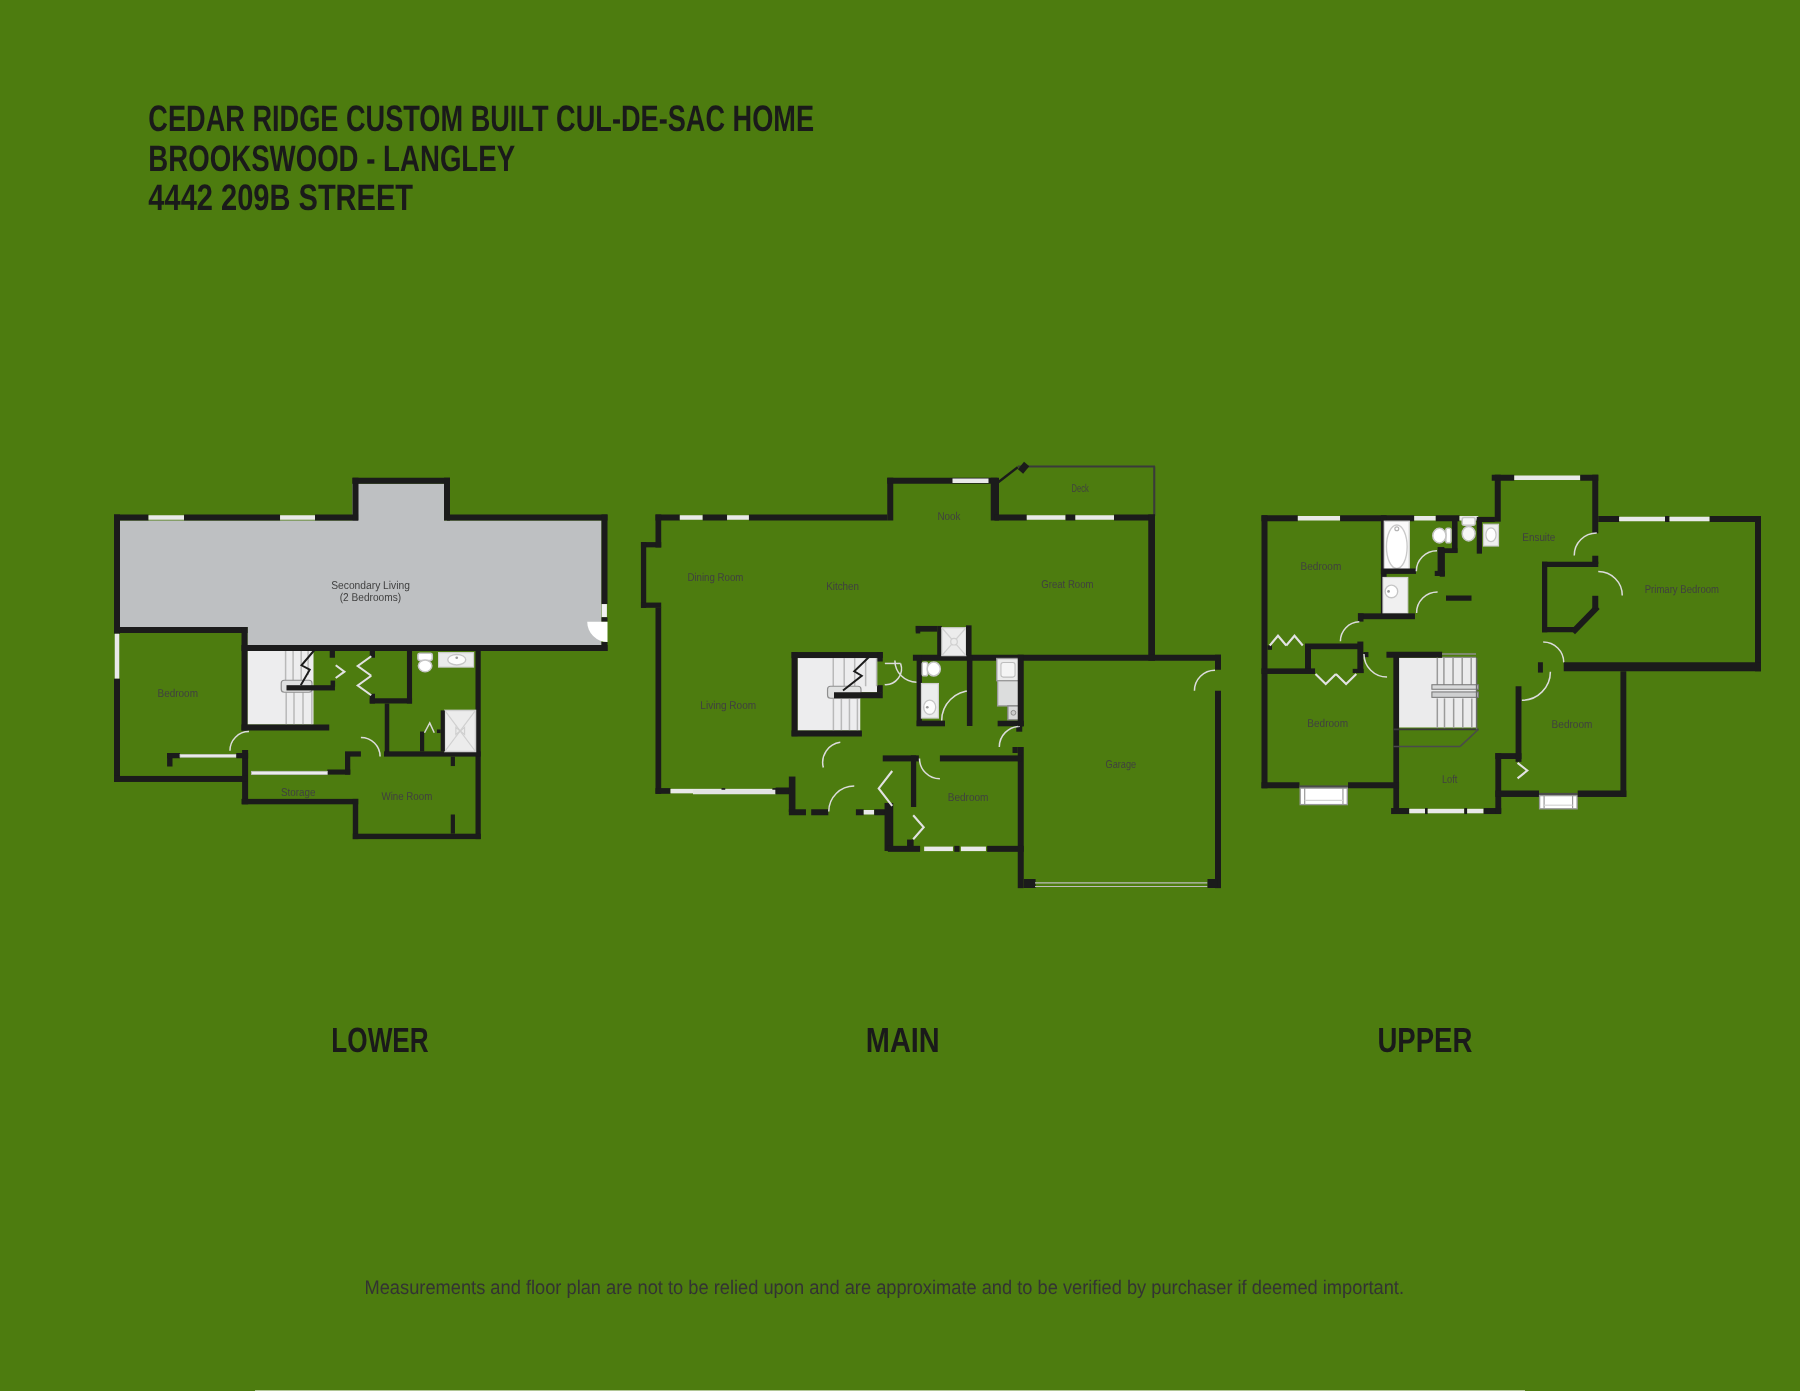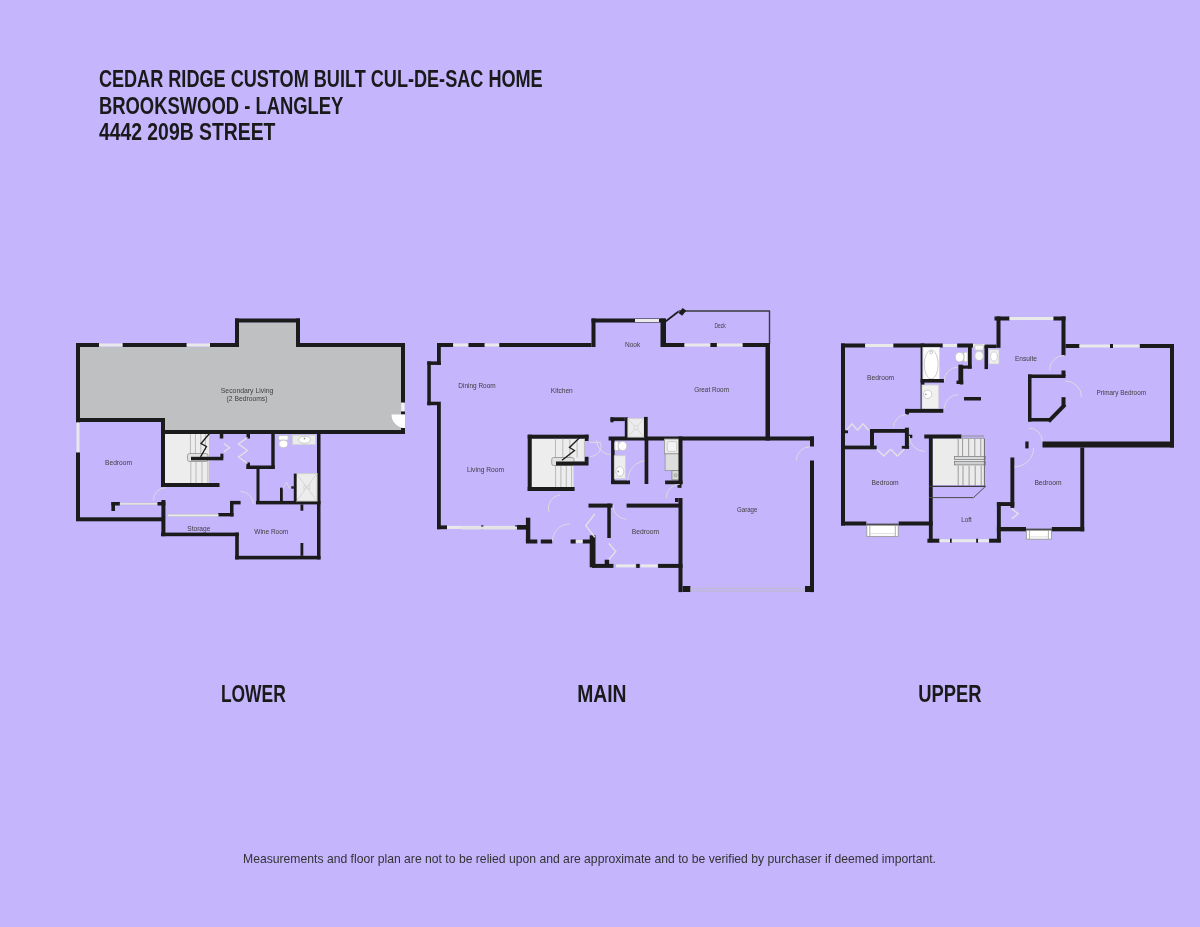--- a/index.html
+++ b/index.html
@@ -1,16 +1,16 @@
 <!DOCTYPE html>
 <html><head>
 <meta charset="utf-8">
 <style>
   html,body{margin:0;padding:0;background:#ffffff;}
-  .page{position:relative;width:1200px;height:927px;background:#c4b5fd;overflow:hidden;}
+  .page{position:relative;width:1200px;height:927px;background:#4d7c0f;overflow:hidden;}
   svg{position:absolute;left:0;top:0;}
   text{font-family:"Liberation Sans",sans-serif;}
 </style>
 </head>
 <body>
 <div class="page">
 <svg width="1200" height="927" viewBox="0 0 1200 927">
 
 <g fill="#1a1a1a" font-weight="bold" font-size="24.5">
 

